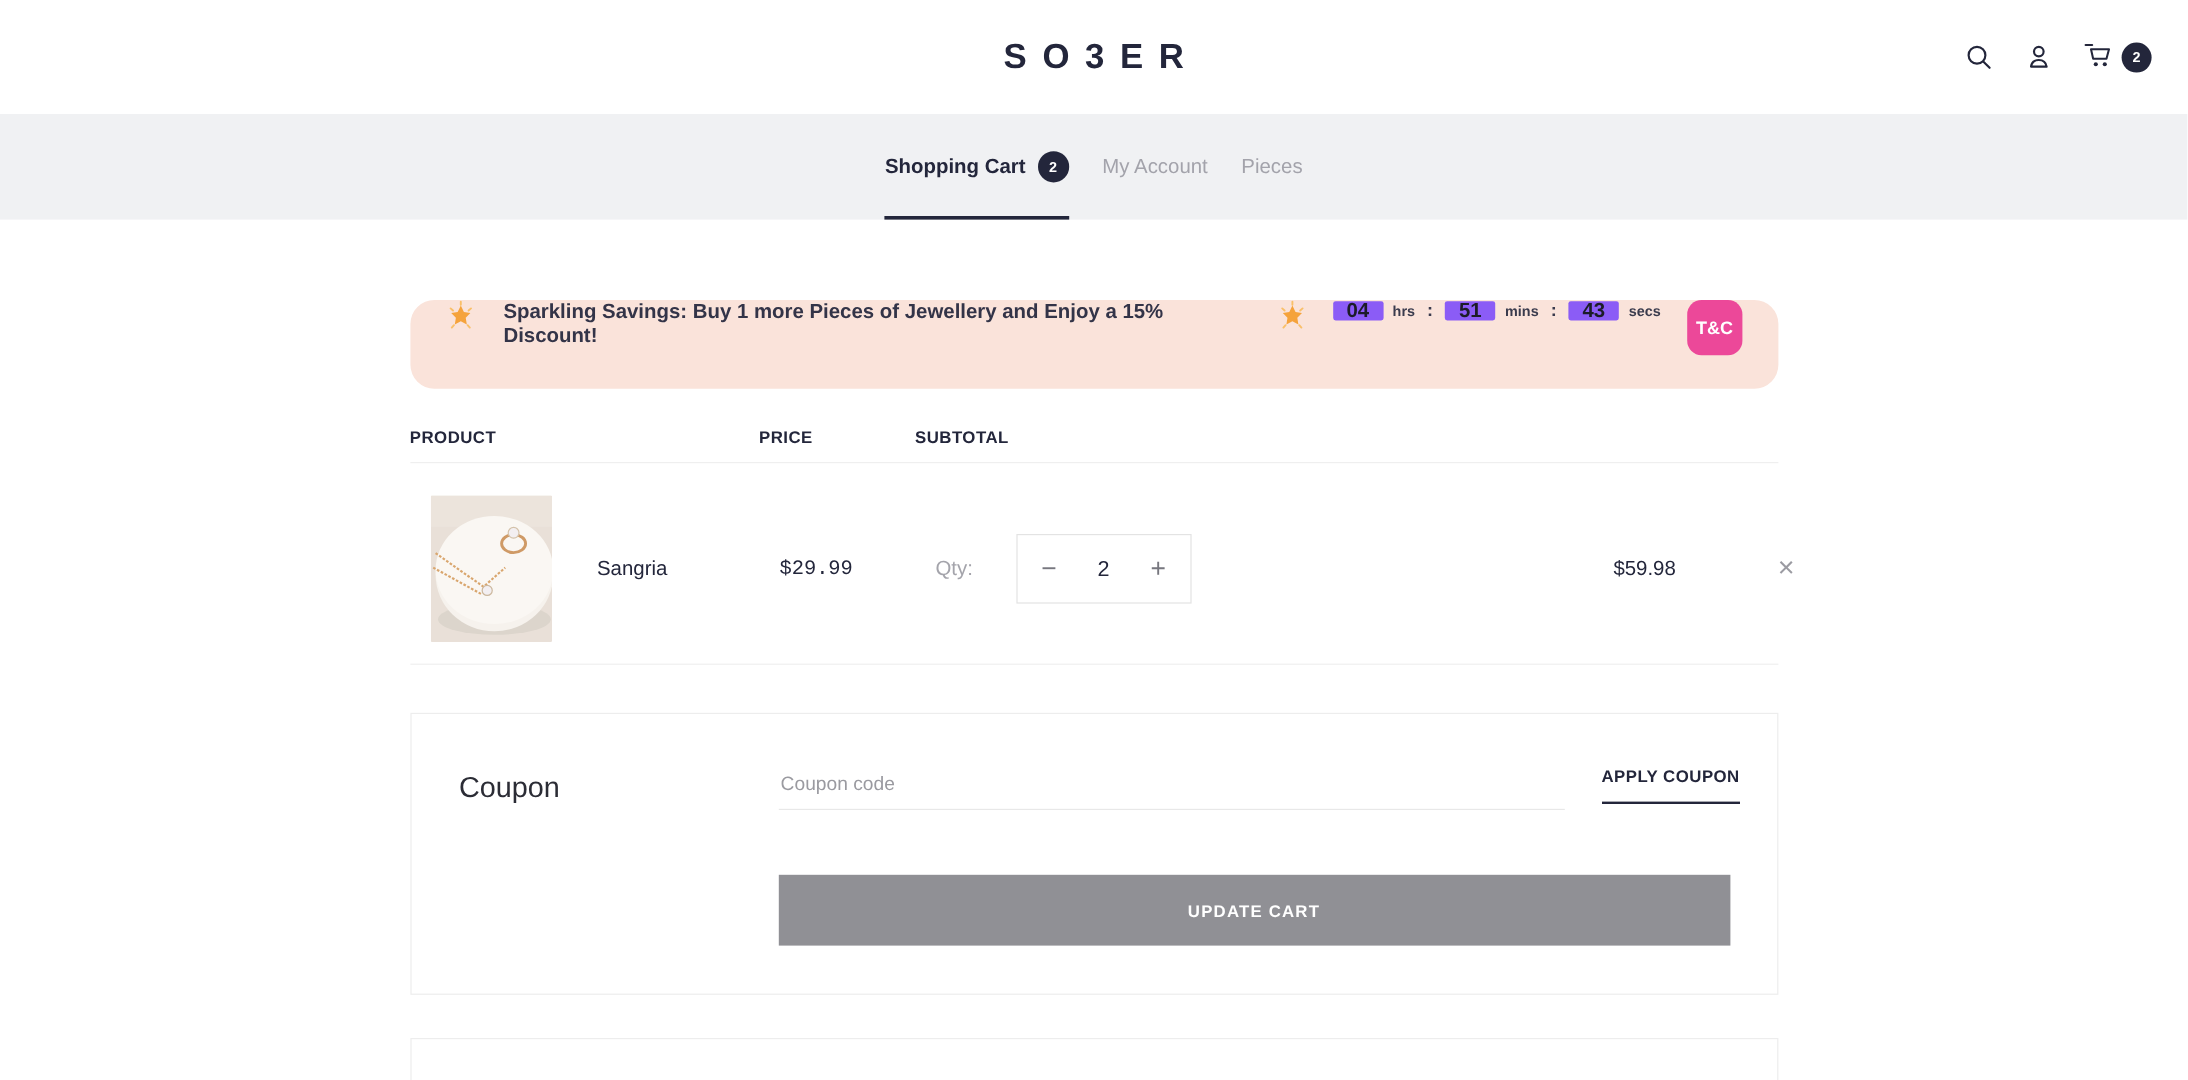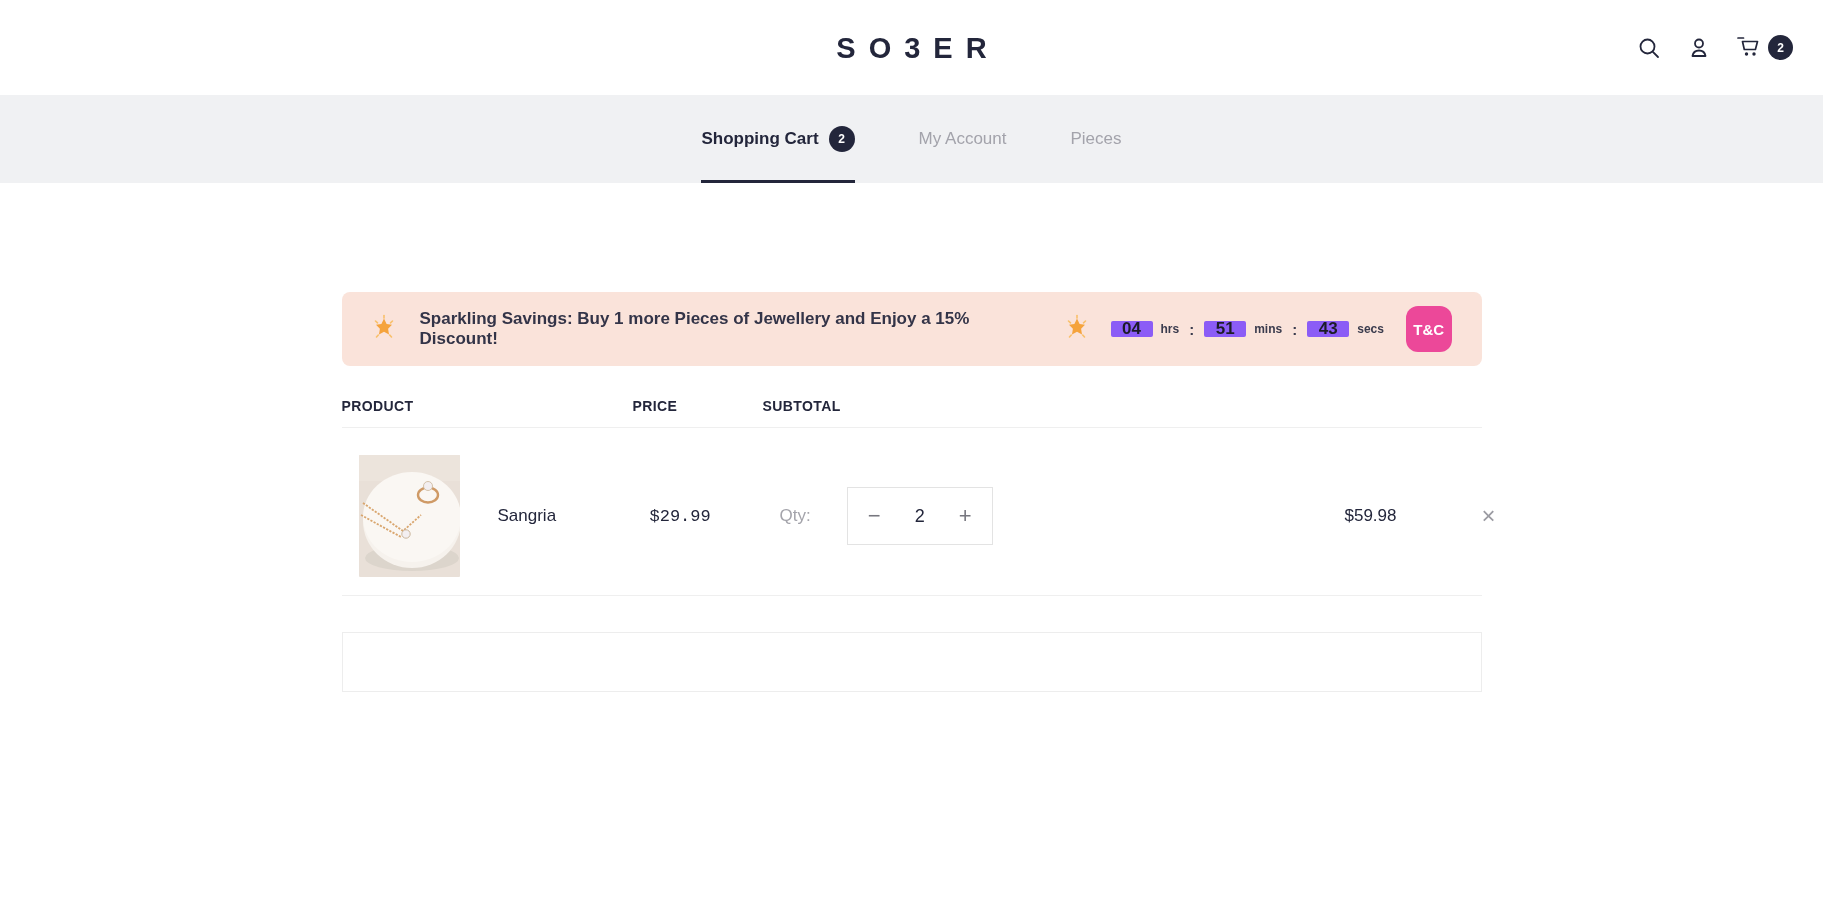--- a/index.html
+++ b/index.html
@@ -24,43 +24,43 @@
   .hicon { width:26px; height:26px; display:flex; align-items:center; justify-content:center; cursor:pointer; }
   .cart-wrap { position:relative; display:flex; align-items:center; gap:6px; cursor:pointer; }
   .badge-circle {
     width:25px; height:25px; border-radius:50%; background:#23263b; color:#fff;
     font-size:12px; font-weight:700; display:flex; align-items:center; justify-content:center;
   }
 
   
   .nav {
     height:88px; background:#f0f1f3; display:flex; justify-content:center;
-    align-items:stretch; gap:64px;
+    align-items:stretch; gap:28px;
   }
   .nav-item {
     display:flex; align-items:center; font-size:17px; color:#a3a3ab;
     position:relative; cursor:pointer;
   }
   .nav-item.active { color:#23263b; font-weight:700; }
   .nav-item.active .underline {
     position:absolute; left:0; right:0; bottom:0; height:3px; background:#23263b;
   }
   .nav-badge {
     width:26px; height:26px; border-radius:50%; background:#23263b; color:#fff;
     font-size:12px; font-weight:700; display:flex; align-items:center; justify-content:center;
     margin-left:10px;
   }
 
   
   .container { width:1140px; margin:0 auto; }
 
   
   .banner {
-    margin-top:109px; height:74px; background:#fae3da; border-radius:8px;
-    display:flex; align-items:center; padding:0 30px;
+    margin-top:67px; height:74px; background:#fae3da; border-radius:20px;
+    display:flex; align-items:flex-start; padding:0 30px;
   }
   .banner-text { margin-left:24px; font-size:17px; font-weight:600; color:#333448; }
   .star2 { margin-left:20px; }
   .timer { display:flex; align-items:center; margin-left:22px; gap:8px; }
   .tbox {
     width:42px; height:16px; background:#8b5cf6; border-radius:2px;
     display:flex; align-items:center; justify-content:center;
     font-size:17px; font-weight:700; color:#1c1c28;
   }
   .tlabel { font-size:12px; font-weight:700; color:#3a3b4d; }
@@ -249,16 +249,22 @@
       <div class="stepper">
         <button class="step-btn">−</button>
         <span class="qty-value">2</span>
         <button class="step-btn">+</button>
       </div>
     </div>
     <span class="subtotal">$59.98</span>
     <button class="remove-btn">×</button>
   </div>
 
+  <div class="coupon-card">
+    <div class="coupon-title">Coupon</div>
+    <input class="coupon-input" type="text" placeholder="Coupon code" style="">
+    <button class="apply-btn">APPLY COUPON</button>
+    <button class="update-btn">UPDATE CART</button>
+  </div>
 
   <div class="next-card"></div>
 
 </div>
 
 </body></html>

